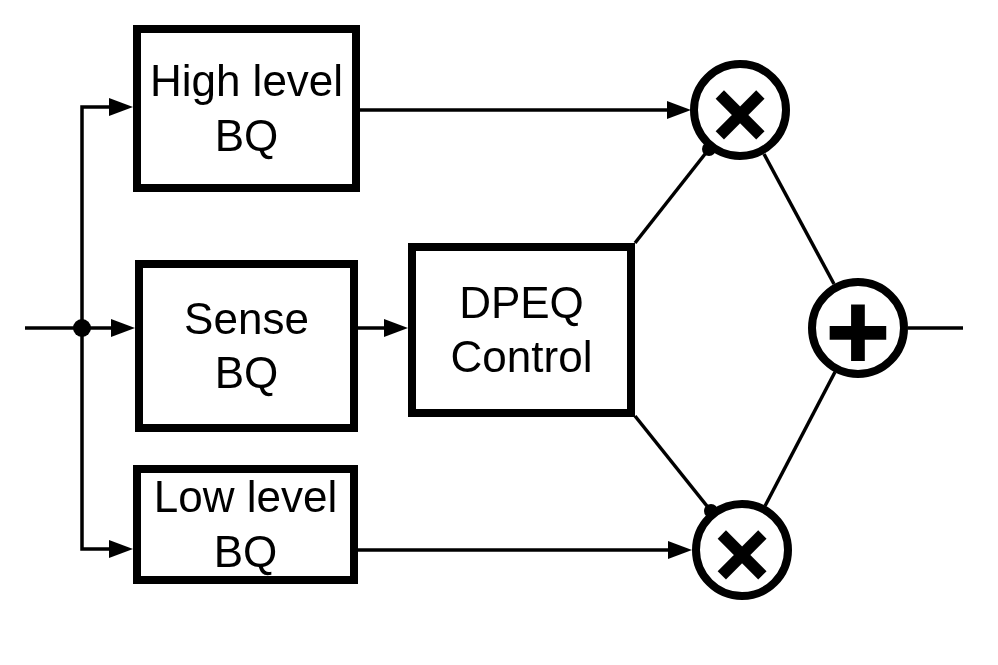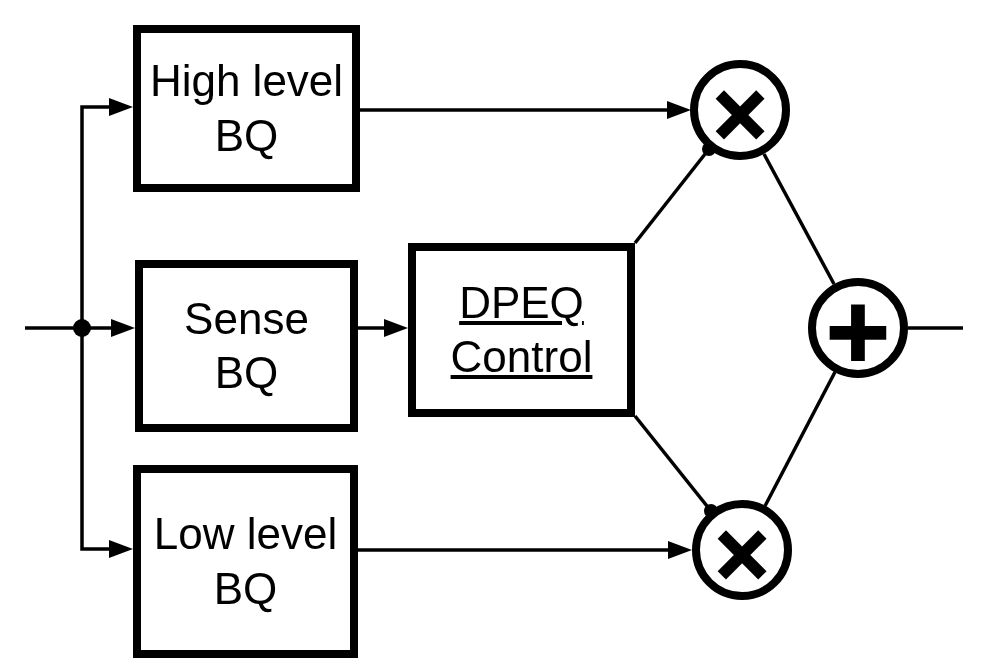--- a/index.html
+++ b/index.html
@@ -31,22 +31,22 @@
     text-align: center;
   }
   .block-label {
     font-size: 44px;
     line-height: 1.23;
     color: #000000;
     white-space: pre-line;
   }
   .b-high  { left: 133px; top: 25px;  width: 227px; height: 167px; }
   .b-sense { left: 135px; top: 244px; width: 223px; height: 172px; margin-top: 16px; }
-  .b-dpeq  { left: 408px; top: 243px; width: 227px; height: 174px; text-decoration: underline; }
-  .b-low   { left: 133px; top: 465px; width: 225px; height: 193px; }
+  .b-dpeq  { left: 408px; top: 243px; width: 227px; height: 174px; }
+  .b-low   { left: 133px; top: 465px; width: 225px; height: 119px; }
   .op {
     font-family: "DejaVu Sans", sans-serif;
     font-weight: bold;
     fill: #000000;
     stroke: #000000;
     text-anchor: middle;
   }
   .op-mul { font-size: 76px; stroke-width: 3px; }
   .op-add { font-size: 84px; stroke-width: 4px; }
 </style>

